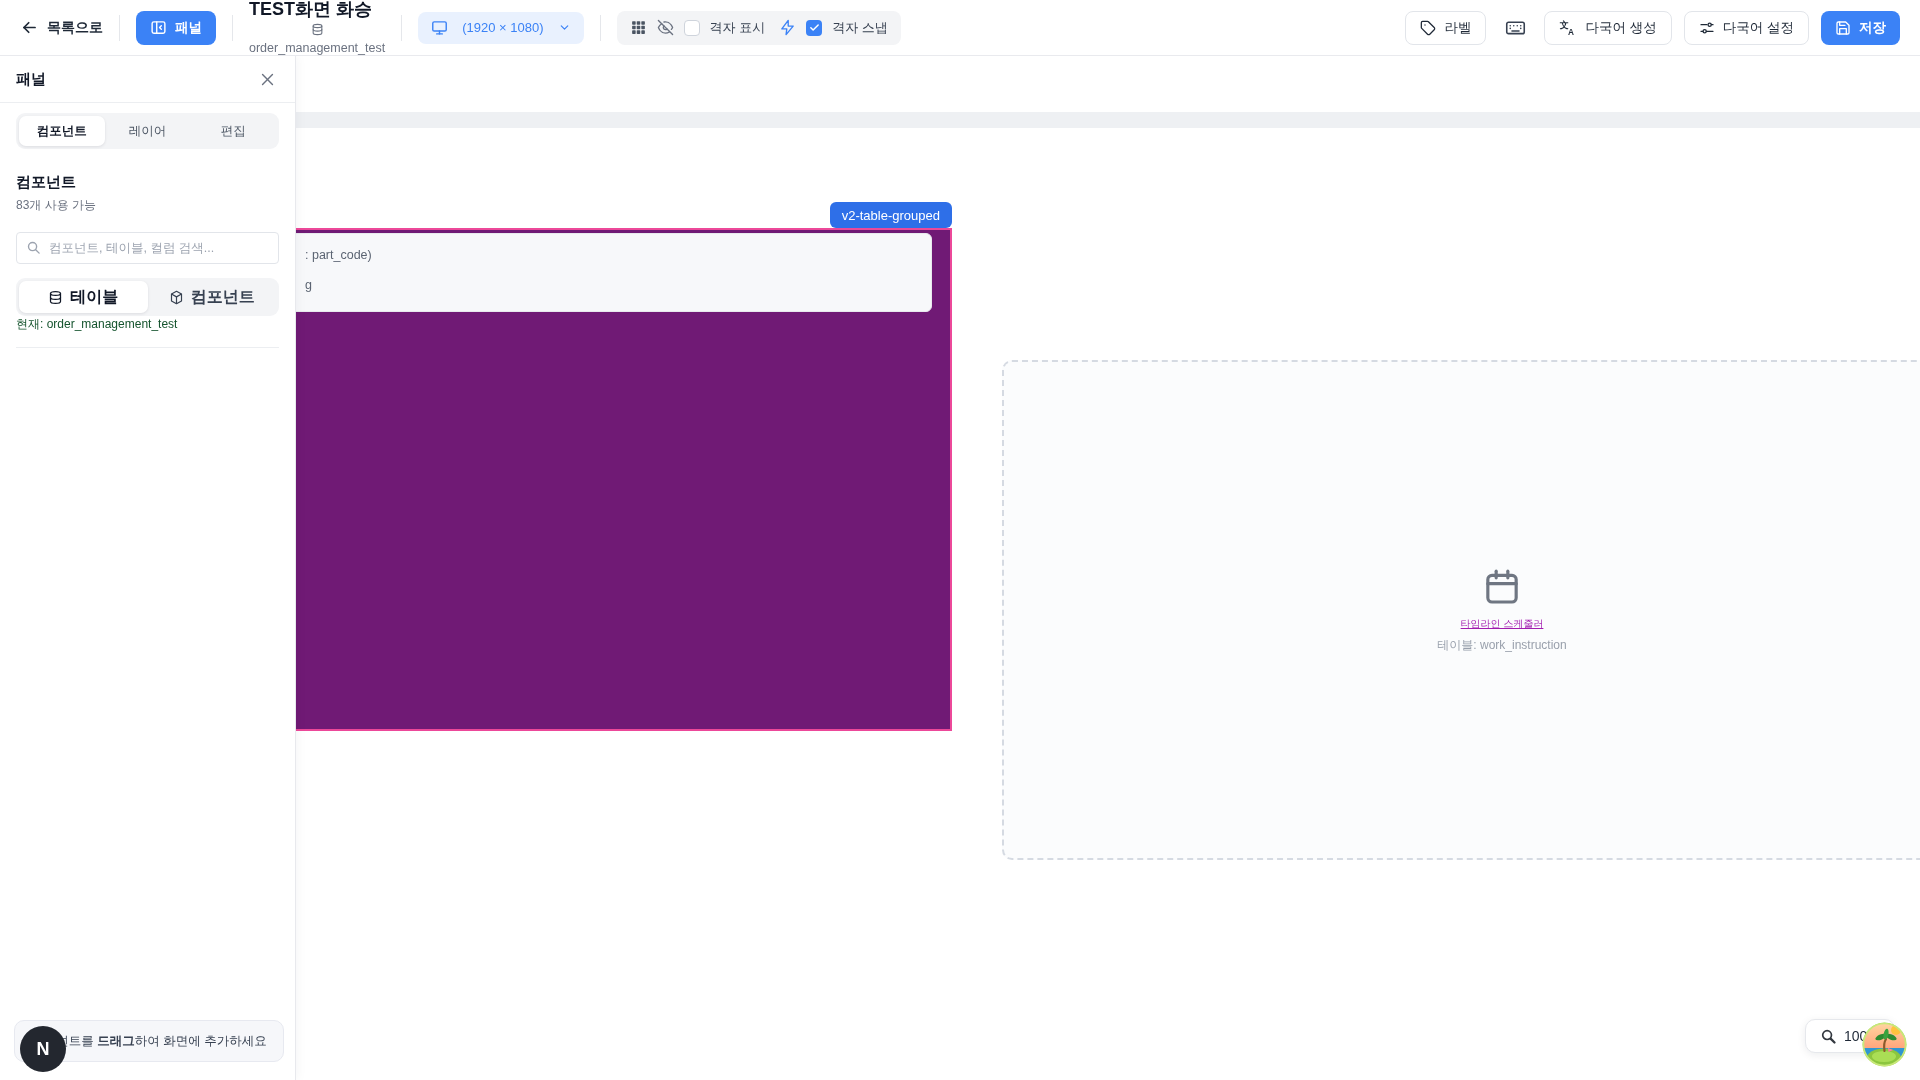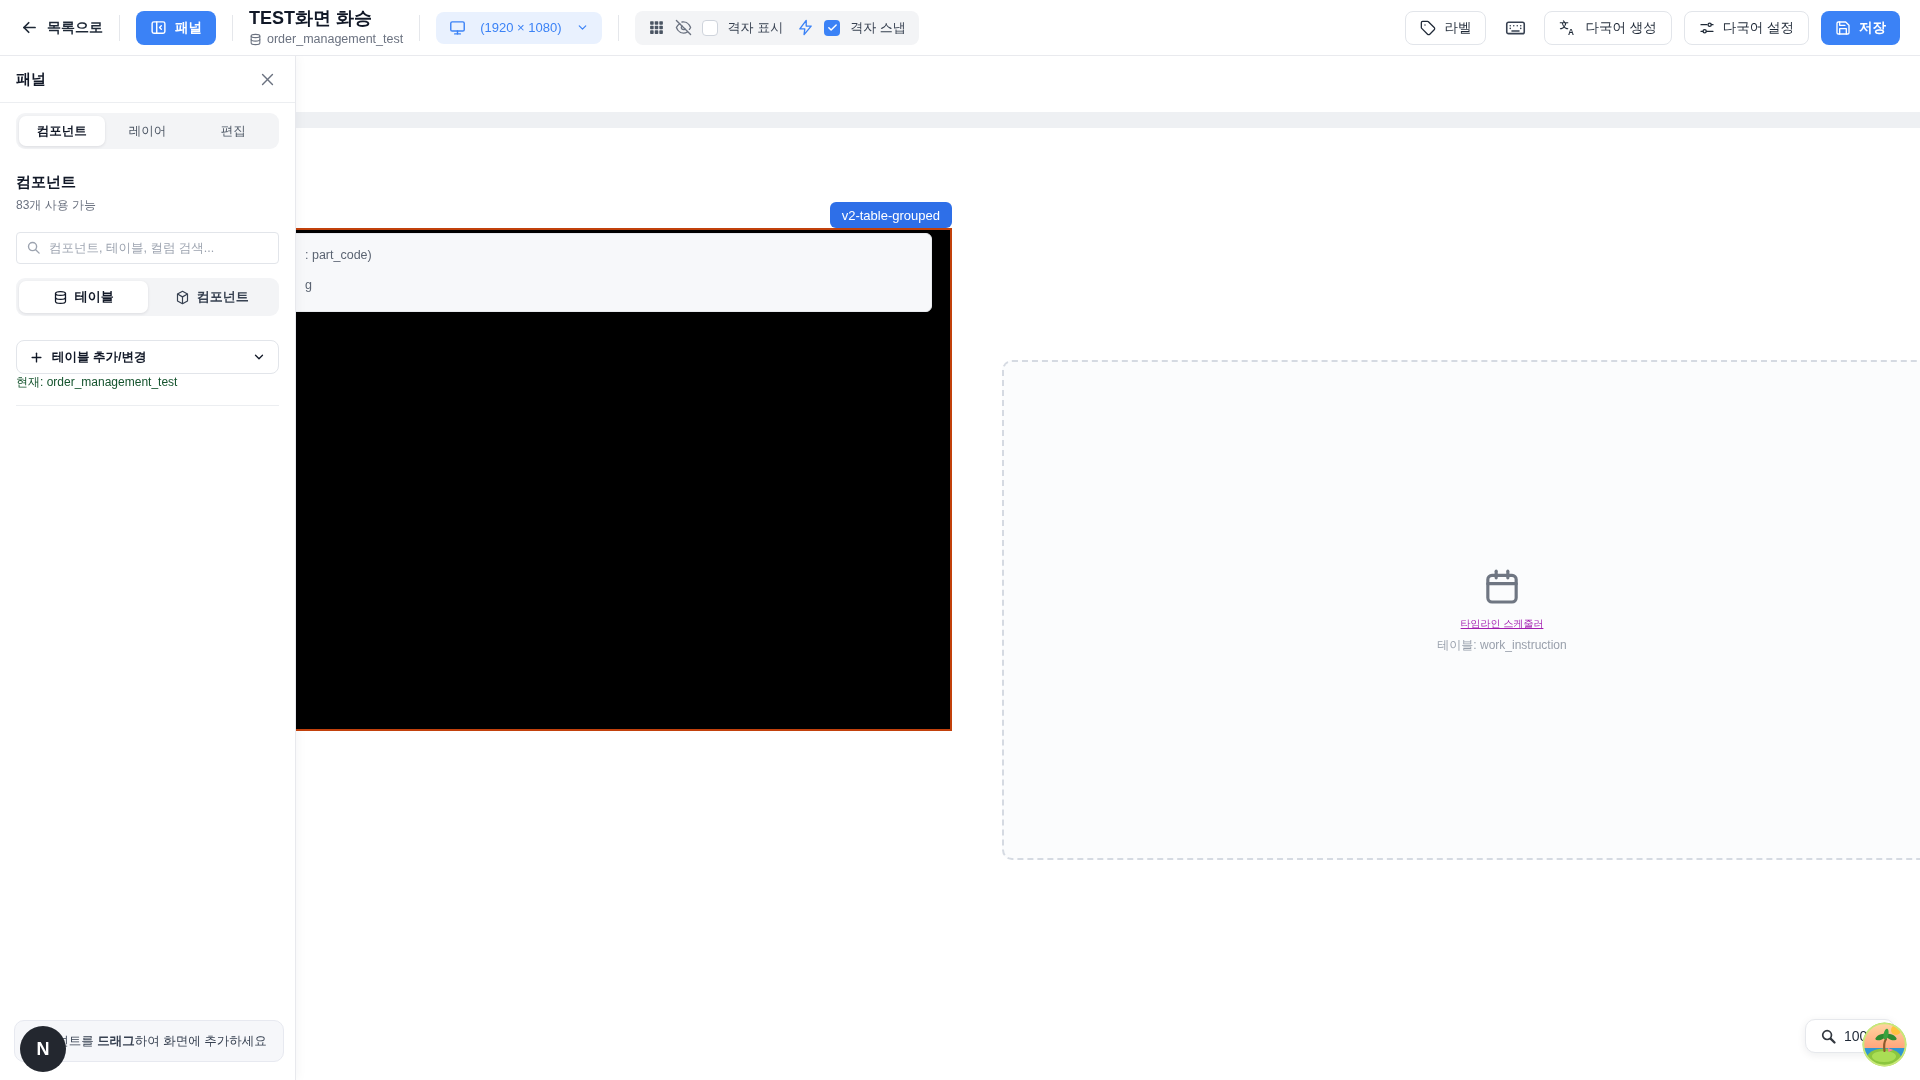--- a/index.html
+++ b/index.html
@@ -11,35 +11,35 @@
     border-bottom:1px solid #e9eaee; display:flex; align-items:center; padding:0 20px; z-index:30; }
   .tb-divider { width:1px; height:26px; background:#e5e7eb; margin:0 16px; flex:none; }
   .back-btn { display:flex; align-items:center; gap:8px; font-size:14px; font-weight:600; color:#1f2937; cursor:pointer; }
   .btn { display:inline-flex; align-items:center; gap:8px; border-radius:8px; font-size:13.5px;
     height:34px; padding:0 14px; cursor:pointer; white-space:nowrap; }
   .btn-blue { background:#3b82f6; color:#fff; font-weight:600; }
   .btn-outline { background:#fff; border:1px solid #e2e5ea; color:#1f2937; font-weight:500; }
   .btn-ghost-icon { width:34px; justify-content:center; padding:0; background:transparent; border:none; color:#374151; }
   .title-block { display:flex; flex-direction:column; justify-content:center; line-height:1.15; }
   .screen-title { font-size:18px; font-weight:700; color:#111827; }
-  .screen-sub { display:flex; align-items:center; gap:5px; font-size:12.5px; color:#6b7280; margin-top:3px; }
+  .screen-sub { display:flex; align-items:center; gap:5px; font-size:12.5px; color:#6b7280; margin-top:3px;flex-direction:column; }
   .viewport-pill { display:flex; align-items:center; gap:14px; background:#e9f1fe; color:#3b82f6;
     border-radius:8px; height:32px; padding:0 13px; font-size:13px; font-weight:500; cursor:pointer; }
   .grid-group { display:flex; align-items:center; gap:10px; background:#f3f4f6; border-radius:8px;
     height:34px; padding:0 13px; font-size:13px; color:#374151; }
   .checkbox { width:16px; height:16px; border-radius:4px; flex:none; cursor:pointer; }
   .checkbox.off { background:#fff; border:1.5px solid #cfd4dc; }
   .checkbox.on { background:#3b82f6; display:flex; align-items:center; justify-content:center; }
   .tb-right { margin-left:auto; display:flex; align-items:flex-start; gap:12px; }
 
   
   .canvas-strip { position:absolute; top:56px; left:0; width:1920px; height:16px; background:#eef0f3; z-index:1; }
 
   .selection { position:absolute; left:180px; top:228px; width:772px; height:503px;
-    border:2px solid #c2410c; background:#000000; z-index:2; cursor:pointer; }
+    border:2px solid #ec4899; background:#701a75; z-index:2; cursor:pointer; }
   .selection-label { position:absolute; right:-2px; top:-28px; height:26px; background:#2e6fe8;
     color:#fff; font-size:13px; border-radius:6px; display:flex; align-items:center; padding:0 12px; }
   .sel-header-card { position:absolute; left:3px; right:18px; top:3px; height:79px; background:#f7f8fa;
     border:1px solid #e8eaee; border-radius:6px; }
   .sel-line { position:absolute; left:119px; font-size:12.5px; color:#5b6472; white-space:nowrap; }
 
   .drop-placeholder { position:absolute; left:1002px; top:360px; width:1000px; height:500px;
     border:2px dashed #d5dae2; border-radius:10px; background:#fbfcfd; z-index:2;
     display:flex; flex-direction:column; align-items:center; justify-content:center; cursor:pointer; }
   .ph-title { font-size:10px; color:#a21caf; margin-top:10px;text-decoration:underline; }
@@ -59,21 +59,21 @@
   .section-title { font-size:15px; font-weight:700; color:#111827; margin-top:24px; }
   .section-sub { font-size:12px; color:#6b7280; margin-top:5px; }
   .search-box { position:relative; margin-top:18px; }
   .search-box input { width:100%; height:32px; border:1px solid #e2e5ea; border-radius:4px;
     padding:0 10px 0 32px; font-size:12.5px; color:#1f2937; outline:none; background:#fff;
     font-family:Liberation Sans, sans-serif; }
   .search-box input::placeholder { color:#9ca3af; }
   .search-ic { position:absolute; left:10px; top:8px; }
   .src-toggle { display:flex; background:#f3f4f6; border-radius:9px; padding:3px; height:38px; margin-top:14px; }
   .src-btn { flex:1; display:flex; align-items:center; justify-content:center; gap:7px;
-    font-size:13px; color:#374151; border-radius:7px; cursor:pointer; font-weight:600; }
+    font-size:16px; color:#374151; border-radius:7px; cursor:pointer; font-weight:600; }
   .src-btn.active { background:#fff; box-shadow:0 1px 3px rgba(15,23,42,.10); color:#111827; }
   .add-table-btn { margin-top:24px; width:100%; height:34px; border:1px solid #e2e5ea; border-radius:8px;
     background:#fff; display:flex; align-items:center; gap:8px; padding:0 12px; font-size:12.5px;
     color:#111827; font-weight:600; cursor:pointer; }
   .add-table-btn .grow { flex:1; text-align:left; }
   .current-table { font-size:12px; color:#14532d; margin-top:0; }
   .panel-hr { border:none; border-top:1px solid #eceef1; margin-top:14px; }
   .hint-box { position:absolute; left:14px; bottom:18px; width:270px; height:42px; background:#f6f7fa;
     border:1px solid #e7e9f0; border-radius:10px; display:flex; align-items:center; justify-content:center;
     font-size:12.5px; color:#374151; }
@@ -277,30 +277,20 @@
       <div class="src-btn">
         <svg width="15" height="15" viewBox="0 0 24 24" fill="none" stroke="#374151" stroke-width="1.9" stroke-linejoin="round">
           <path d="M12 2l8 4.5v11L12 22l-8-4.5v-11z"></path>
           <path d="M4 6.5l8 4.5 8-4.5"></path>
             <path d="M12 11v11"></path>
         </svg>
         <span>컴포넌트</span>
       </div>
     </div>
 
-    <div class="add-table-btn">
-      <svg width="15" height="15" viewBox="0 0 24 24" fill="none" stroke="#111827" stroke-width="2.2" stroke-linecap="round">
-        <line x1="12" y1="5" x2="12" y2="19"></line>
-          <line x1="5" y1="12" x2="19" y2="12"></line>
-      </svg>
-      <span class="grow">테이블 추가/변경</span>
-      <svg width="14" height="14" viewBox="0 0 24 24" fill="none" stroke="#111827" stroke-width="2.2" stroke-linecap="round" stroke-linejoin="round">
-        <path d="M6 9l6 6 6-6"></path>
-      </svg>
-    </div>
     <div class="current-table">현재: order_management_test</div>
     <hr class="panel-hr">
   </div>
 
   <div class="hint-box">
     <span>
       <span>컴포넌트를 </span><b>드래그</b><span>하여 화면에 추가하세요</span>
     </span>
   </div>
 </div>

